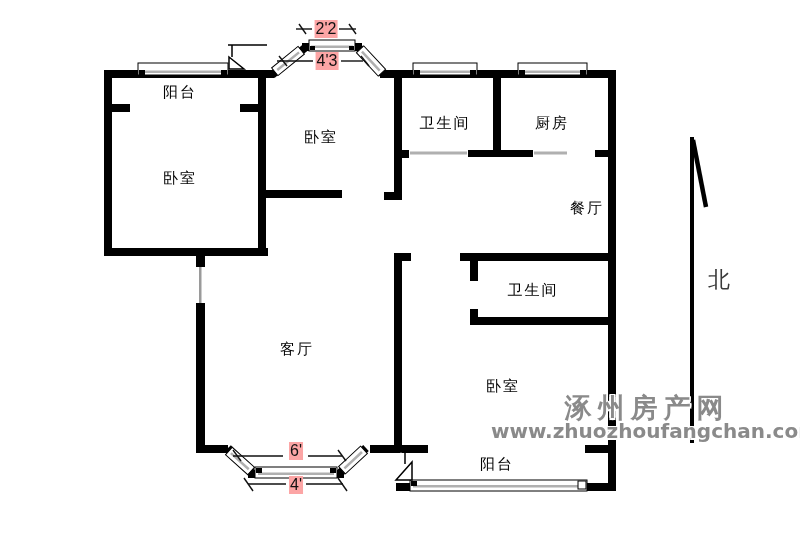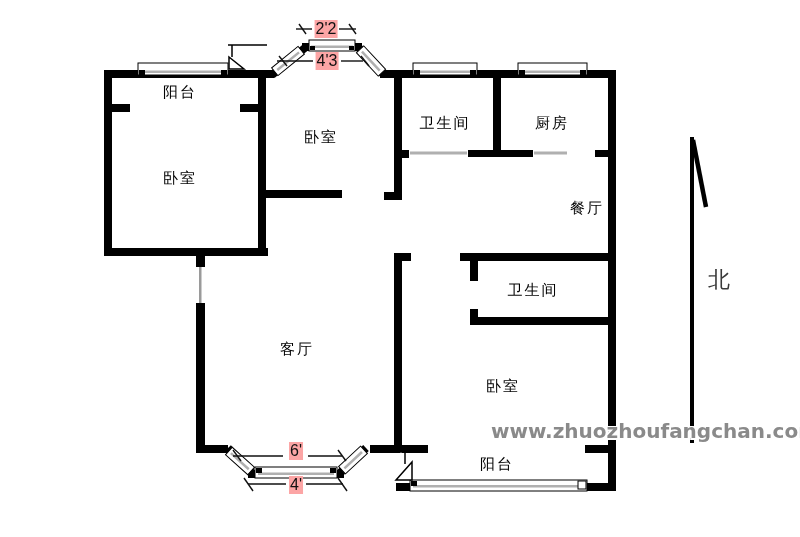--- a/index.html
+++ b/index.html
@@ -223,15 +223,16 @@
   <div class="room-label" style="left:503px;top:386px;">卧室</div>
   <div class="room-label" style="left:497px;top:464px;">阳台</div>
 
   <div class="dim-label" style="left:326px;top:29px;">2'2</div>
   <div class="dim-label" style="left:327px;top:61px;">4'3</div>
   <div class="dim-label" style="left:296px;top:451px;">6'</div>
   <div class="dim-label" style="left:296px;top:485px;">4'</div>
 
   <div class="compass-label" style="left:719px;top:280px;">北</div>
 
+  <div class="wm wm1" style="left:647px;top:408px;">涿州房产网</div>
   <div class="wm wm2" style="left:655px;top:431px;">www.zhuozhoufangchan.com</div>
 
 </div>
 
 </body></html>

